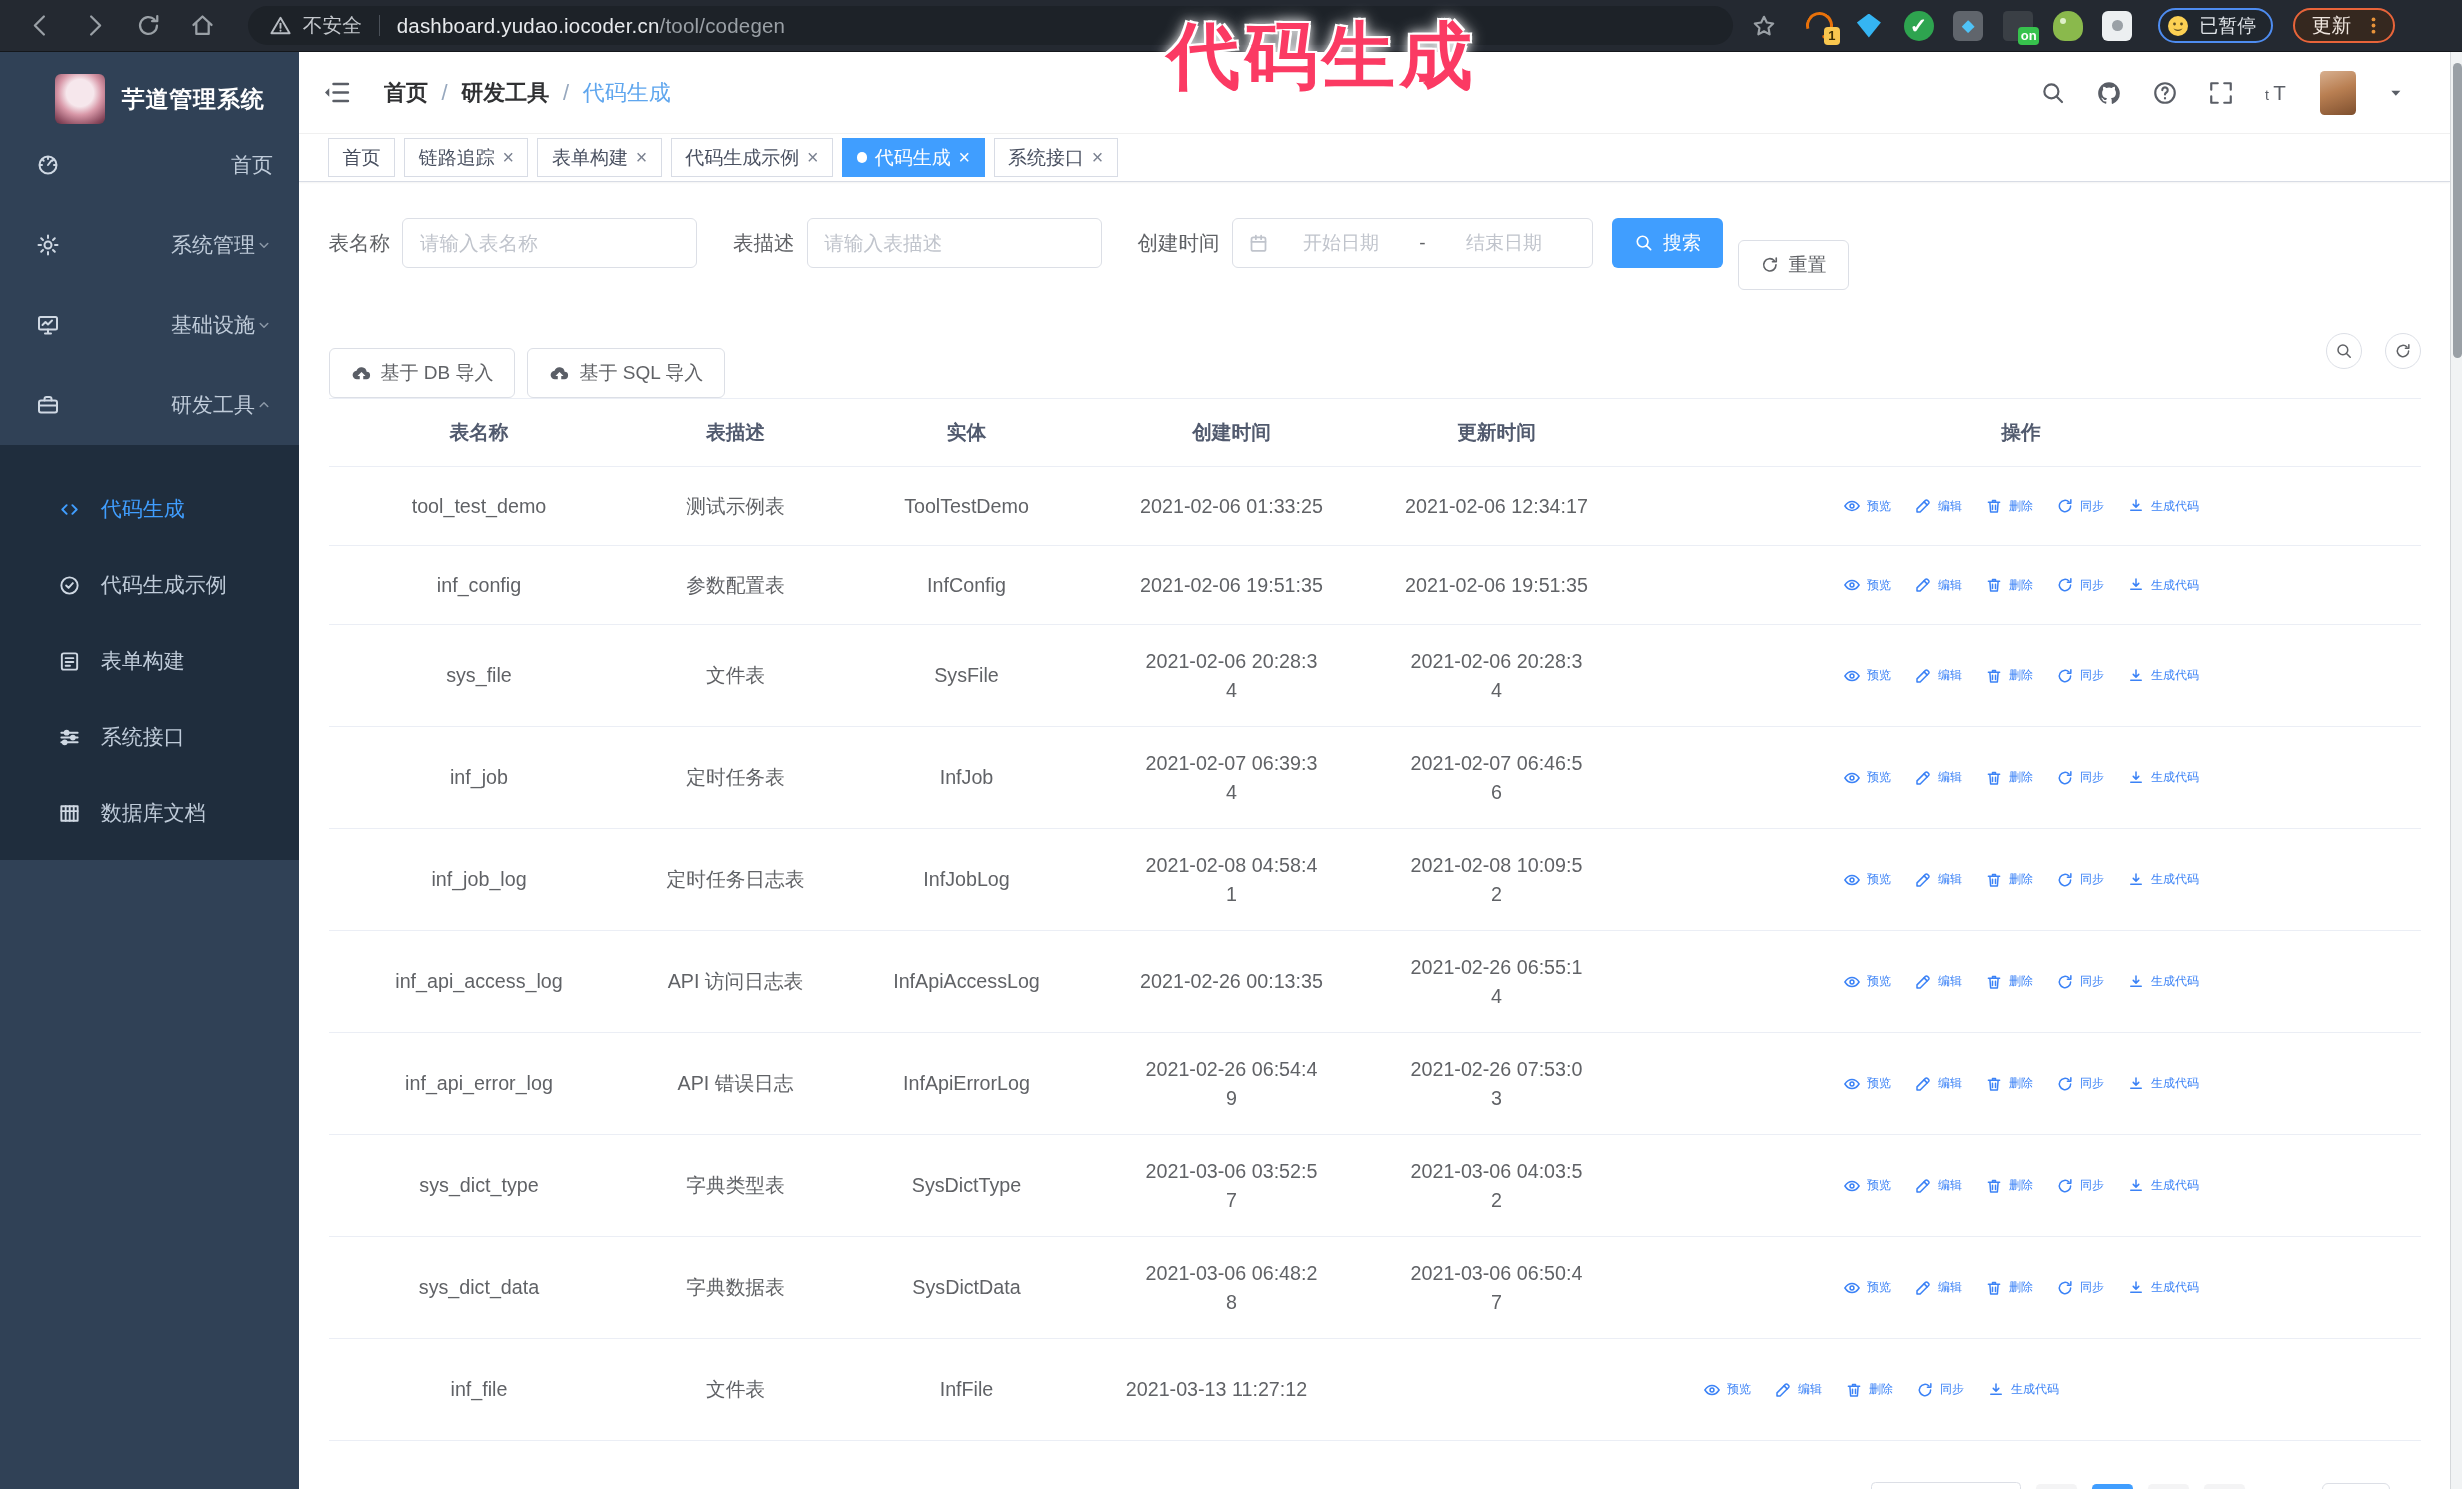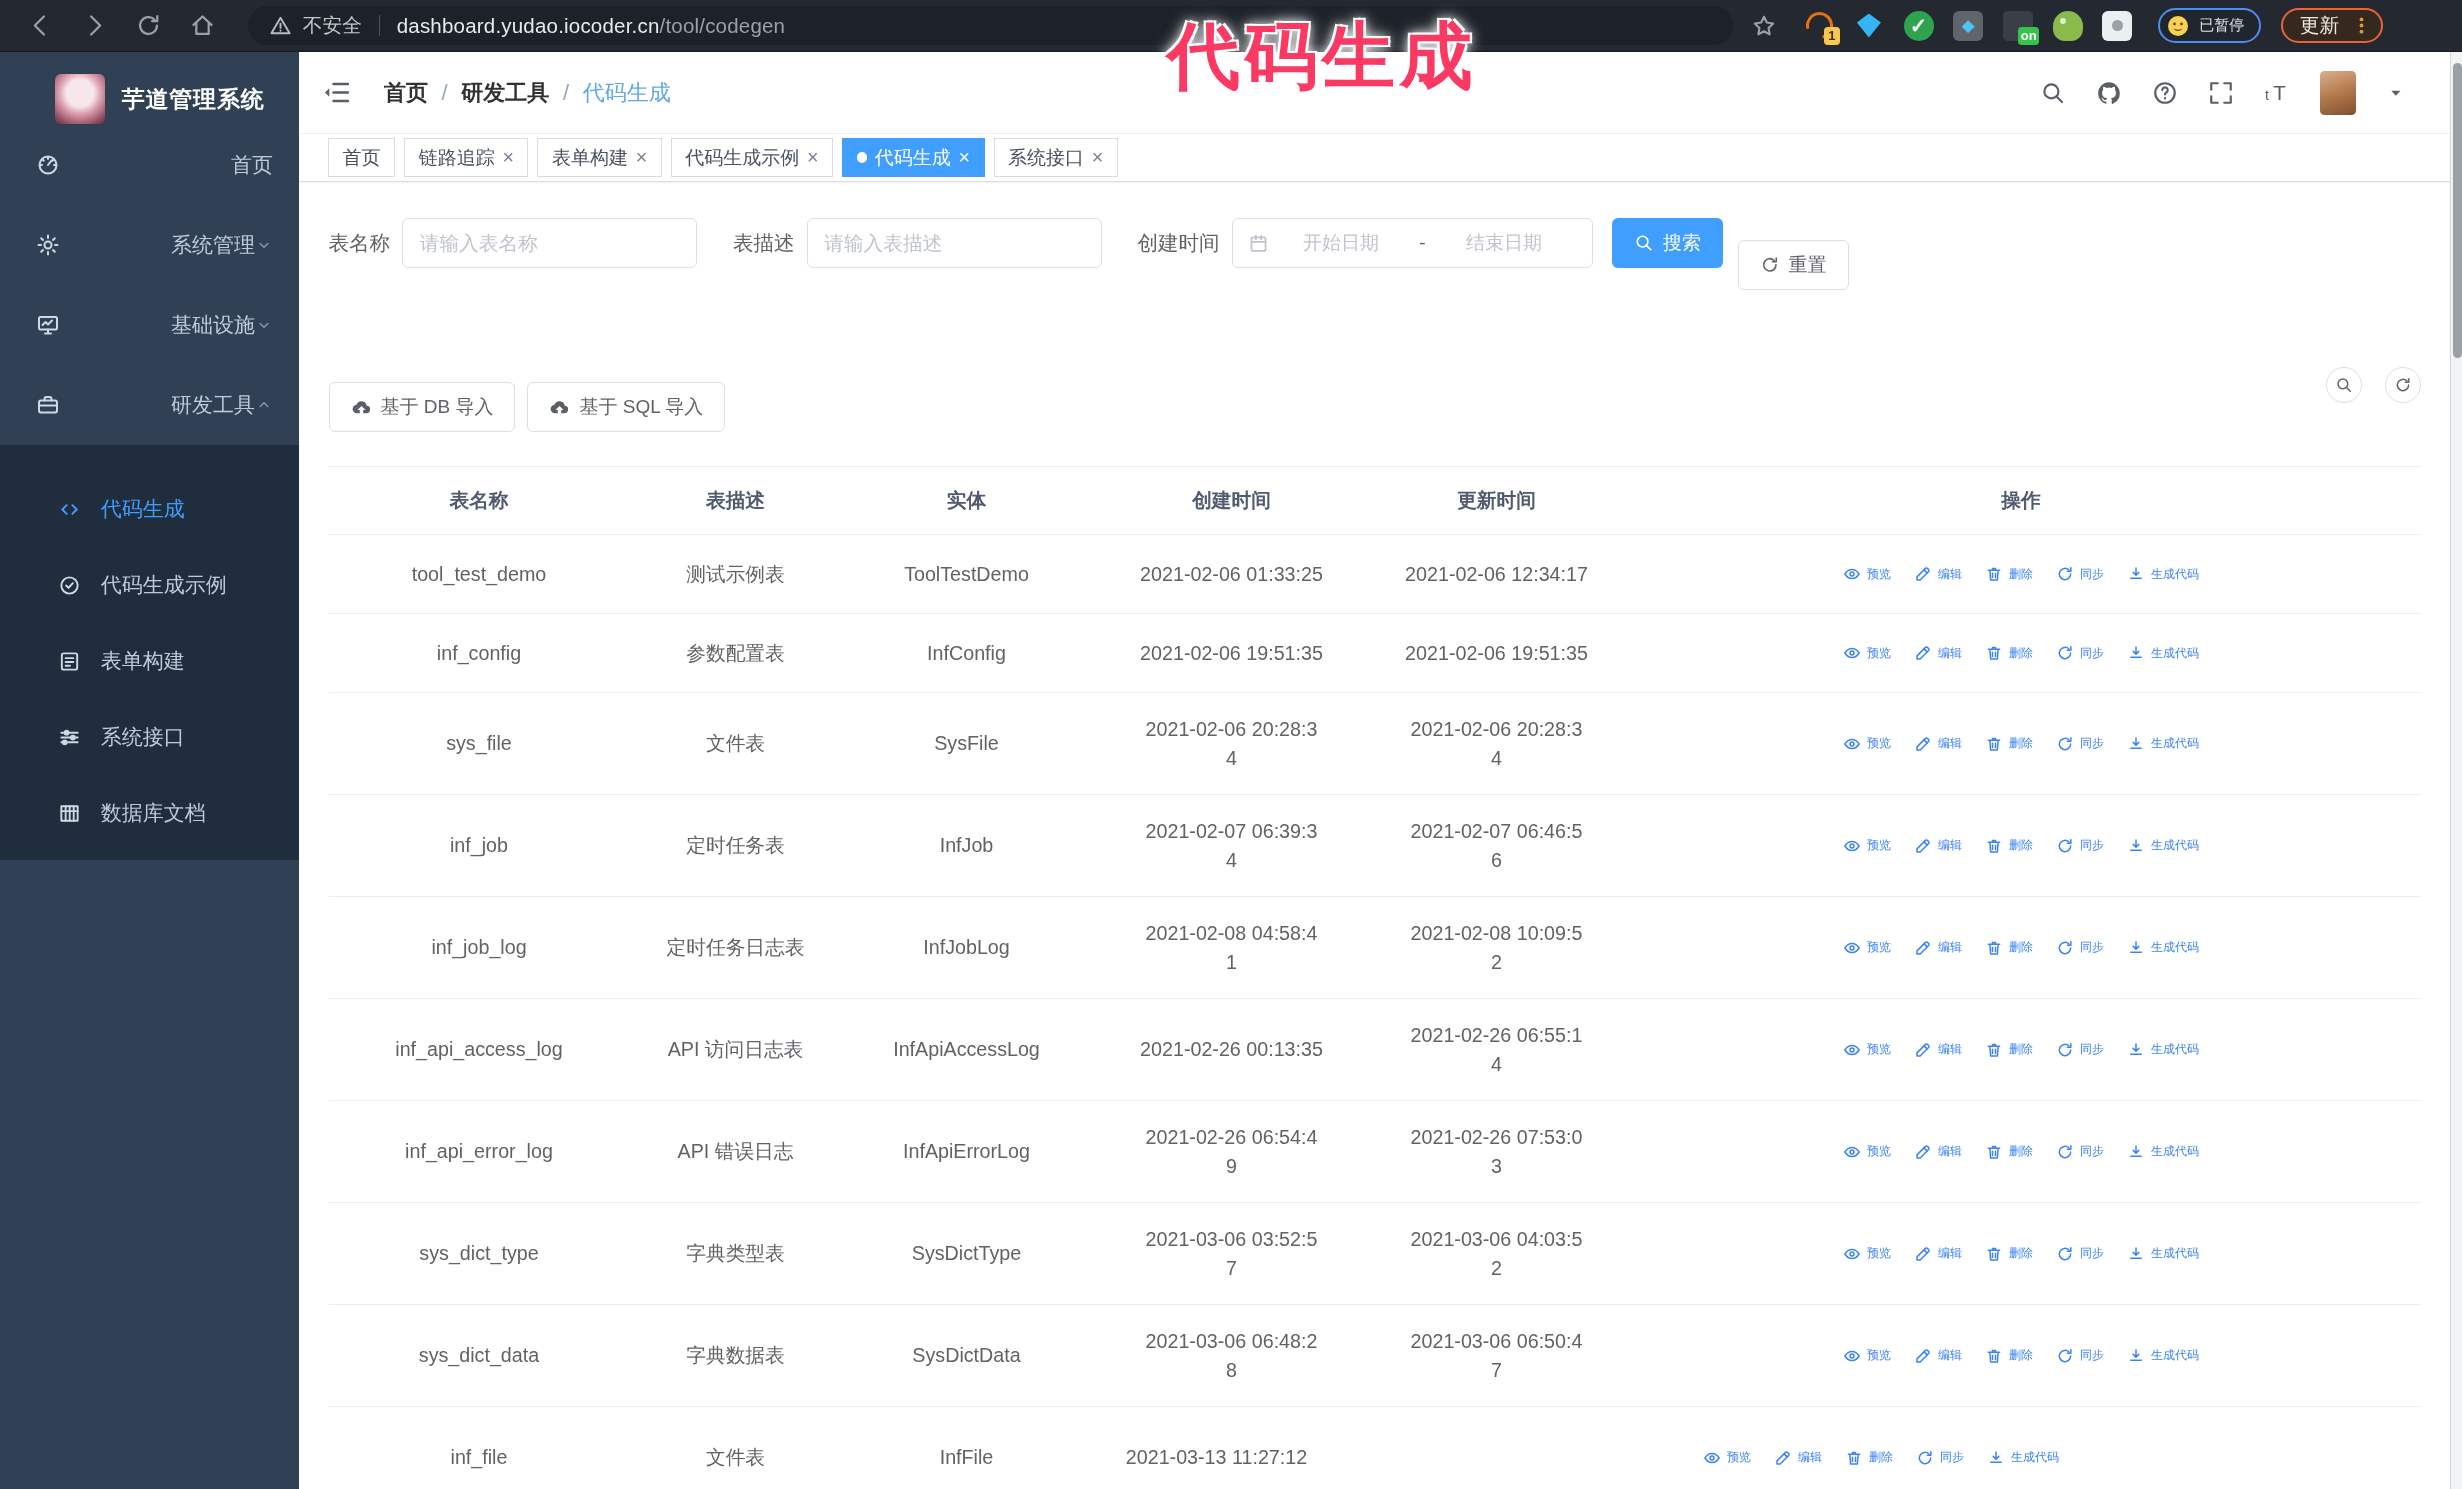--- a/index.html
+++ b/index.html
@@ -35,21 +35,21 @@
   .ext-grid::after { content:"◆"; position:absolute; inset:0; color:#4fc3f7; font-size:16.7px; line-height:30px; text-align:center; }
   .ext-onbadge { background:#3a3f45; border-radius:4.5px; }
   .ext-android { background:#8ab94c; border-radius:50% 50% 40% 40%; }
   .ext-android::after { content:""; position:absolute; left:7.6px; top:7.6px; width:6px; height:6px; border-radius:50%; background:#dff0c8; }
   .ext-puzzle { background:#eceff1; border-radius:6px; }
   .ext-puzzle::after { content:""; position:absolute; left:9.8px; top:9.8px; width:10.6px; height:10.6px; border-radius:50%; background:#9aa0a6; }
   .x-badge { position:absolute; right:-6px; bottom:-4.5px; min-width:16.7px; height:18px; background:#f9c74f; color:#3d2f05;
              font-size:13px; line-height:18px; text-align:center; border-radius:3.8px; padding:0 2.3px; font-weight:bold; }
   .x-badge.green { background:#37c24d; color:#fff; }
   .paused-pill { margin-left:26px; height:35px; border:2.3px solid #4e8cf0; border-radius:18px; background:#20262d;
-                 display:flex; align-items:center; gap:9px; padding:0 15px 0 6px; color:#dde1e6; font-size:15px; }
+                 display:flex; align-items:center; gap:9px; padding:0 15px 0 6px; color:#dde1e6; font-size:19px; }
   .paused-pill .ico { font-size:24px; }
   .update-pill { margin-left:19.7px; height:35px; border:2.3px solid #e8643a; border-radius:18px; background:#35281f;
                  display:flex; align-items:center; gap:12px; padding:0 9px 0 16.7px; color:#efe6df; font-size:19.7px; }
   .update-pill .dots { font-size:21px; color:#e8933a; }
 
   
   .app { position:absolute; top:52px; left:0; right:12px; bottom:0; display:flex; }
   .sidebar { width:299px; flex:0 0 299px; background:#304156; color:#bfcbd9; overflow:hidden;text-align:right; }
   .logo-row { display:flex; align-items:center; padding:21px 0 0 55px; height:73px; }
   .logo-img { width:50px; height:50px; border-radius:6px; flex:0 0 auto;
@@ -85,21 +85,21 @@
   .tags-bar { height:48px; display:flex; align-items:center; gap:9px; padding:0 0 0 29px; background:#fff;
               border-bottom:0.8px solid #d8dce5; box-shadow:0 0.8px 2.3px rgba(0,0,0,.08); }
   .tab { height:39px; display:flex; align-items:center; gap:7.6px; padding:0 13.6px; border:0.8px solid #d8dce5;
          background:#fff; color:#495060; font-size:19px; cursor:pointer; white-space:nowrap; }
   .tab .tab-close { font-size:19.7px; line-height:1; color:#7a8190; }
   .tab.active { background:#409eff; border-color:#409eff; color:#fff; }
   .tab.active .tab-close { color:#fff; }
   .tab-dot { width:10.6px; height:10.6px; border-radius:50%; background:#fff; }
 
   
-  .content { flex:1; padding:0 29.5px; display:flex; flex-direction:column; min-height:0;gap:34px; }
+  .content { flex:1; padding:0 29.5px; display:flex; flex-direction:column; min-height:0; }
   .search-row { margin-top:36px; display:flex; align-items:center; height:50px; flex:0 0 auto; }
   .f-label { font-size:20.5px; color:#606266; margin-right:12px; white-space:nowrap; }
   .f-input { width:295px; height:50px; border:1.5px solid #dcdfe6; border-radius:6px; font-size:19.7px; color:#606266;
              padding:0 16.7px; outline:none; font-family:inherit; background:#fff; }
   .f-input::placeholder { color:#c0c4cc; }
   .gap-lg { margin-left:36px; }
   .date-box { width:361px; height:50px; border:1.5px solid #dcdfe6; border-radius:6px; display:flex; align-items:center;
               padding:0 15px; color:#c0c4cc; font-size:19px; }
   .date-box .ico { font-size:21px; color:#c0c4cc; }
   .date-ph { flex:1; text-align:center; }

